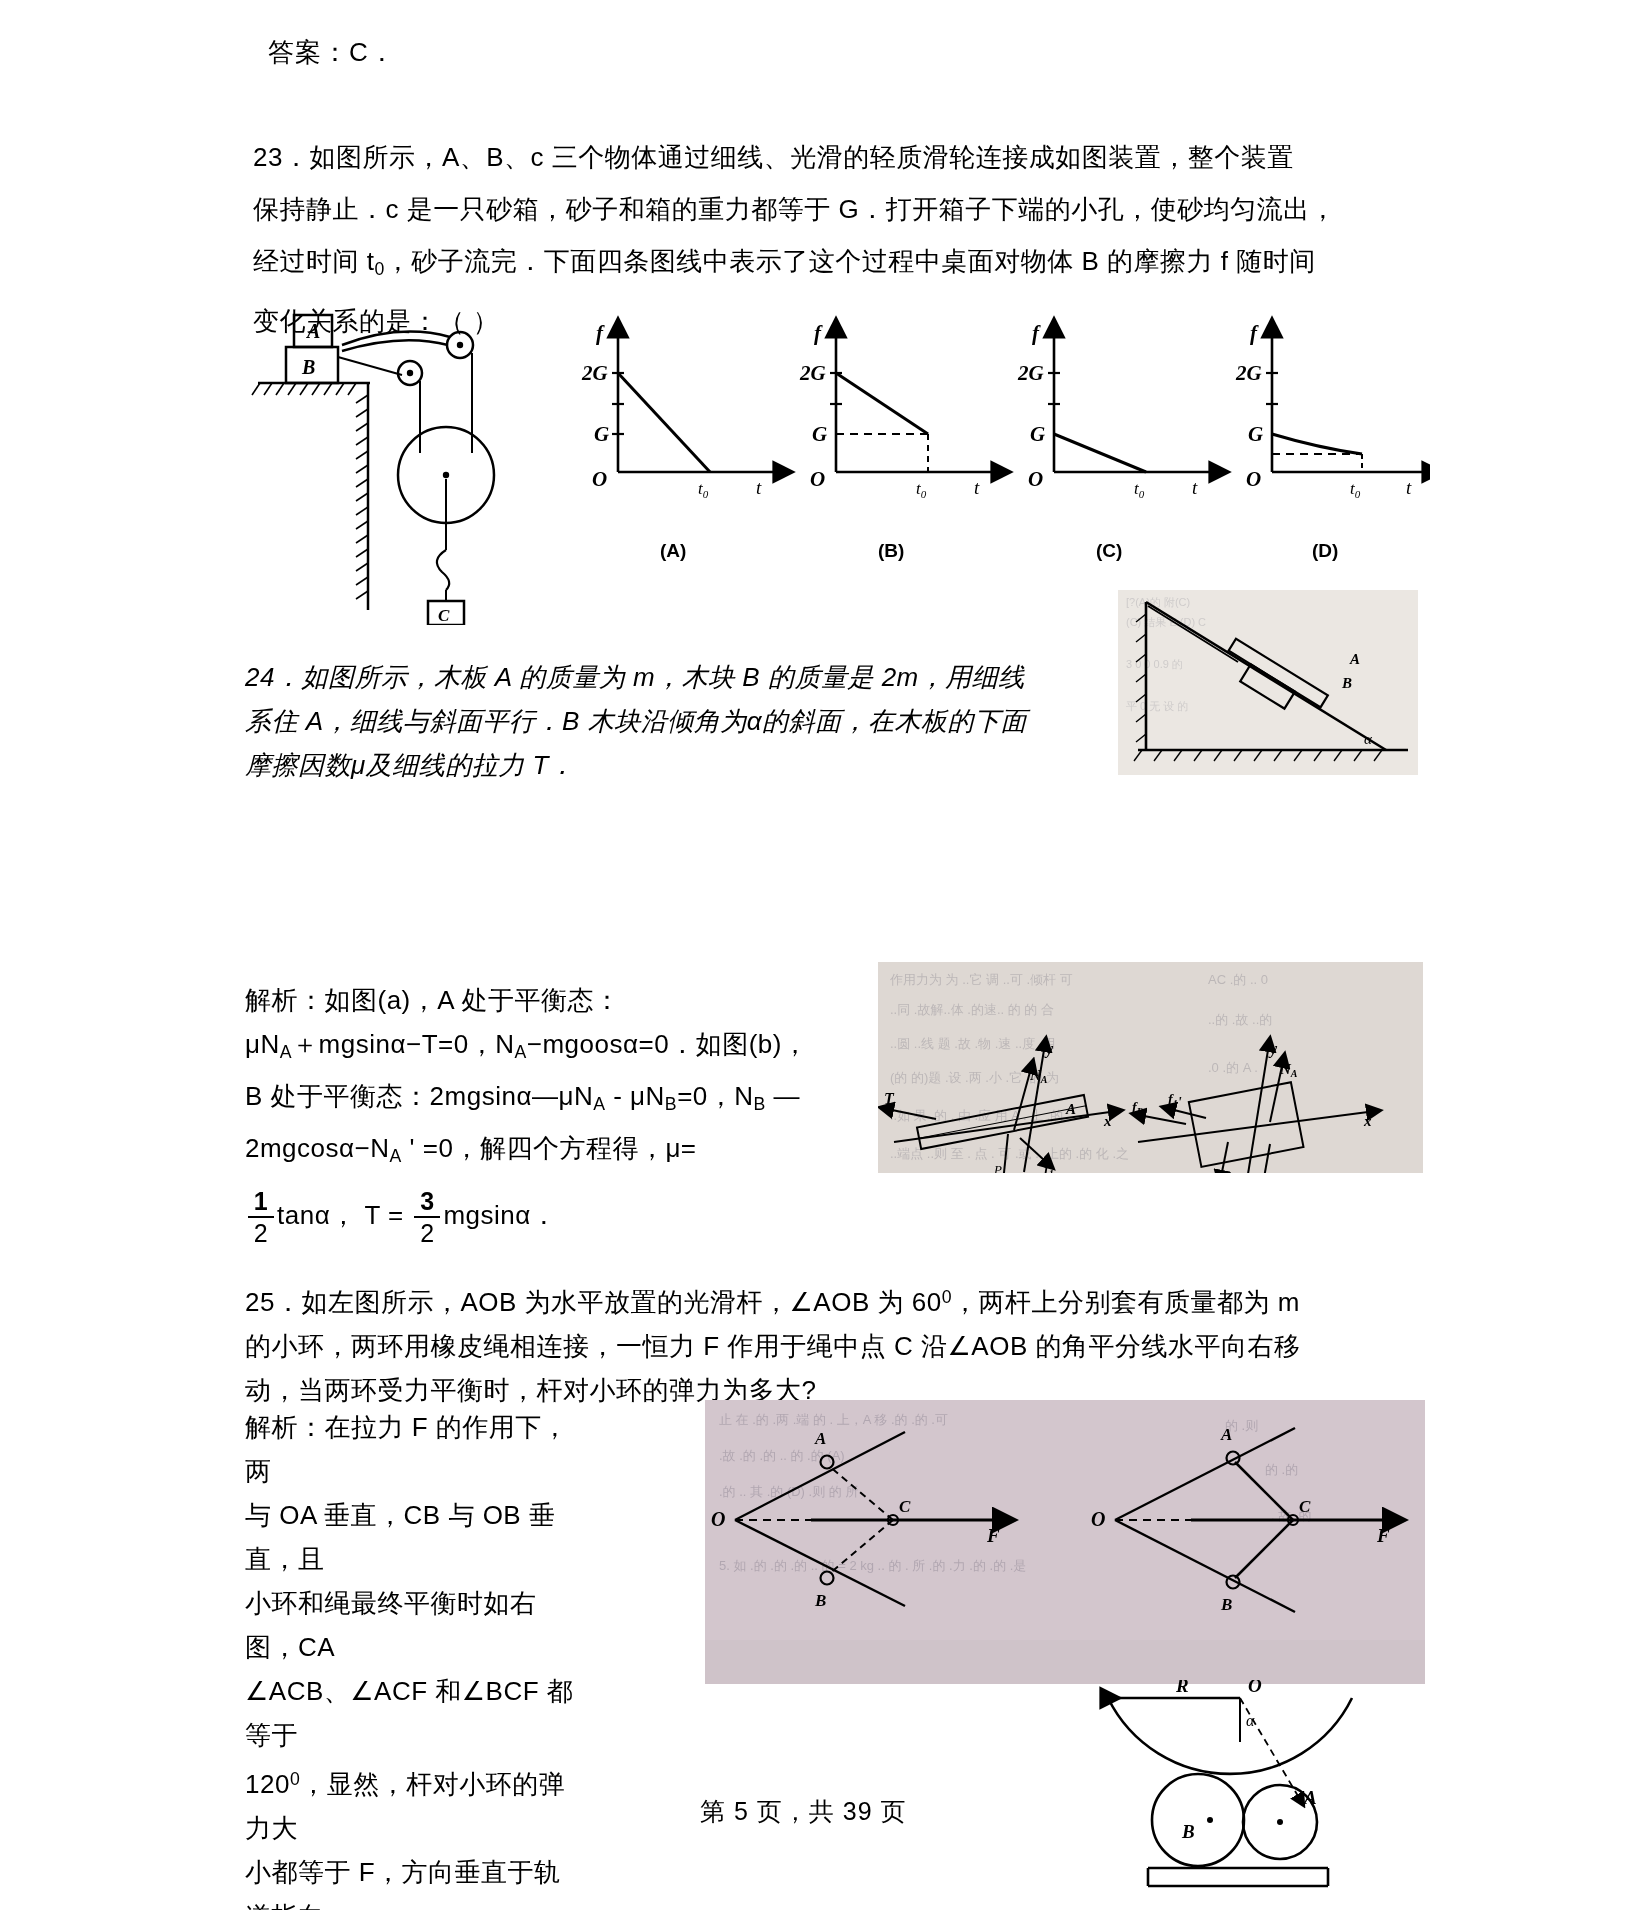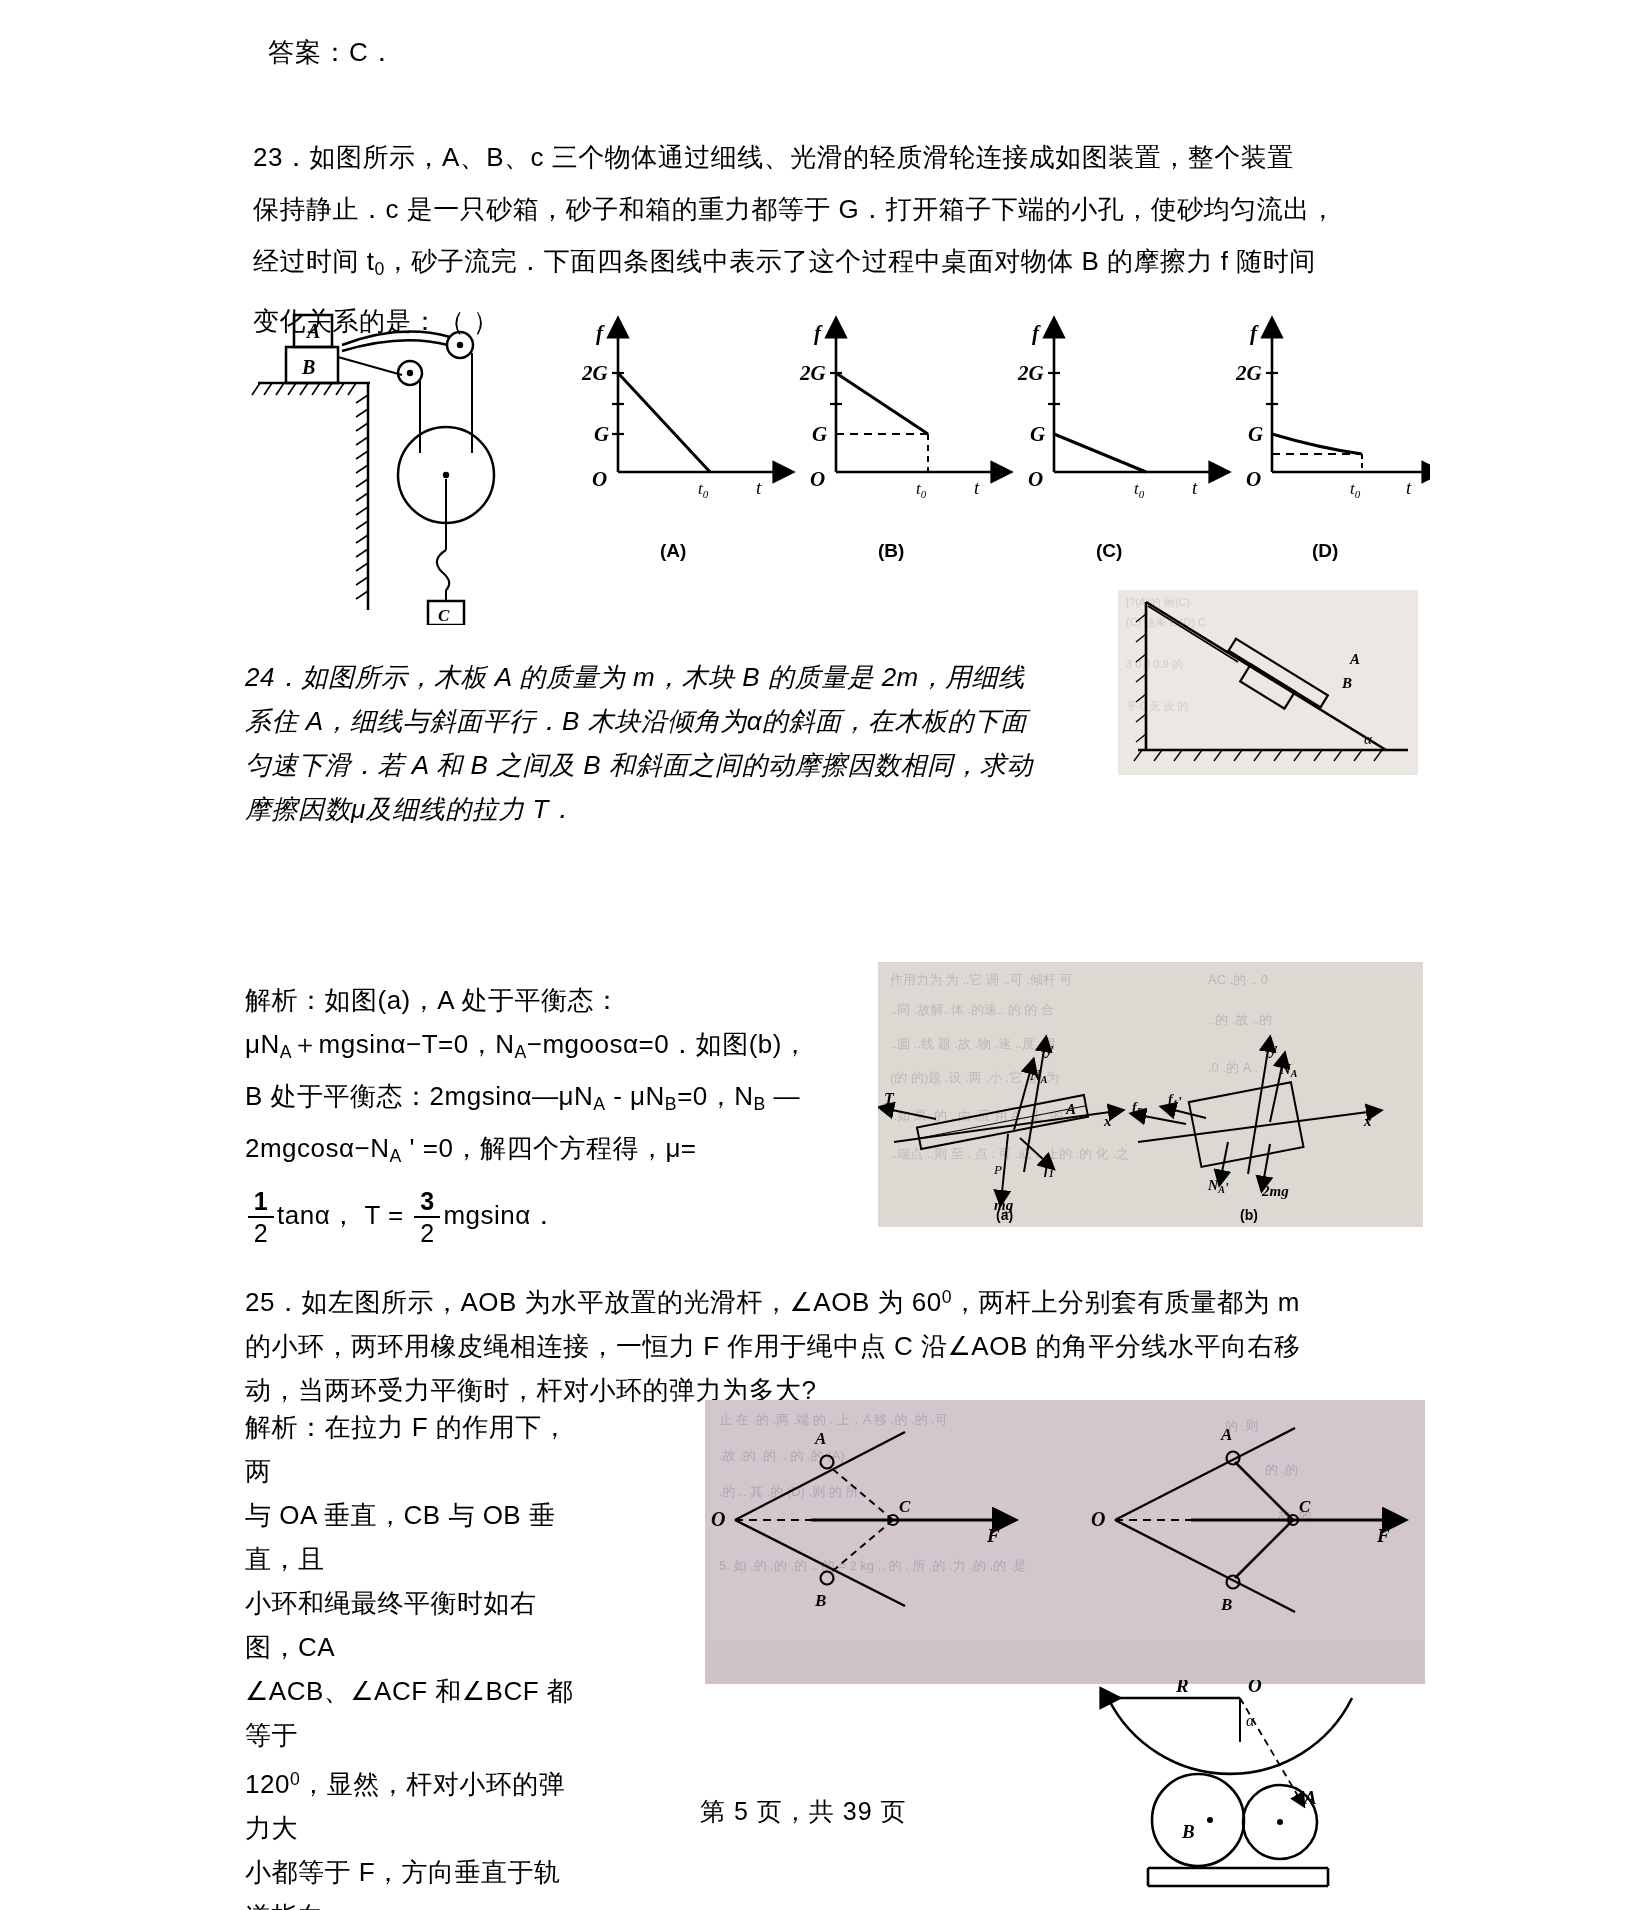--- a/index.html
+++ b/index.html
@@ -114,21 +114,21 @@
   }
   .frac .num { display: block; font-weight: bold; }
   .frac .bar { display: block; border-top: 2px solid #000; width: 26px; margin: 2px auto; }
   .frac .den { display: block; }
 
   .photo24b {
     position: absolute;
     left: 878px;
     top: 962px;
     width: 545px;
-    height: 265px;
+    height: 211px;
     background: #b91c1c;
     overflow: hidden;
   }
 
   
   .q25-block {
     position: absolute;
     left: 245px;
     top: 1275px;
     width: 1180px;
@@ -379,21 +379,20 @@
       <text x="224" y="98" font-family="Liberation Serif, serif" font-style="italic" font-size="15" font-weight="bold">B</text>
       <text x="246" y="154" font-family="Liberation Serif, serif" font-style="italic" font-size="15">α</text>
 
       <line class="ink" x1="30" y1="16" x2="120" y2="72" stroke-width="1.8"></line>
     </svg>
   </div>
 
   <div class="q24-block txt">
     <p>24．如图所示，木板 A 的质量为 m，木块 B 的质量是 2m，用细线</p>
     <p>系住 A，细线与斜面平行．B 木块沿倾角为α的斜面，在木板的下面</p>
-    <p>匀速下滑．若 A 和 B 之间及 B 和斜面之间的动摩擦因数相同，求动</p>
     <p>摩擦因数μ及细线的拉力 T．</p>
   </div>
 
 
   <div class="sol24-block txt">
     <p>解析：如图(a)，A 处于平衡态：</p>
     <p><span>μN</span><sub>A</sub><span>＋mgsinα−T=0，N</span><sub>A</sub><span>−mgoosα=0．如图(b)，</span></p>
     <p><span>B 处于平衡态：2mgsinα—μN</span><sub>A</sub><span> - μN</span><sub>B</sub><span>=0，N</span><sub>B</sub><span> —</span></p>
     <p><span>2mgcosα−N</span><sub>A</sub><span> ' =0，解四个方程得，μ=</span></p>
     <p style="margin-top:10px;">

